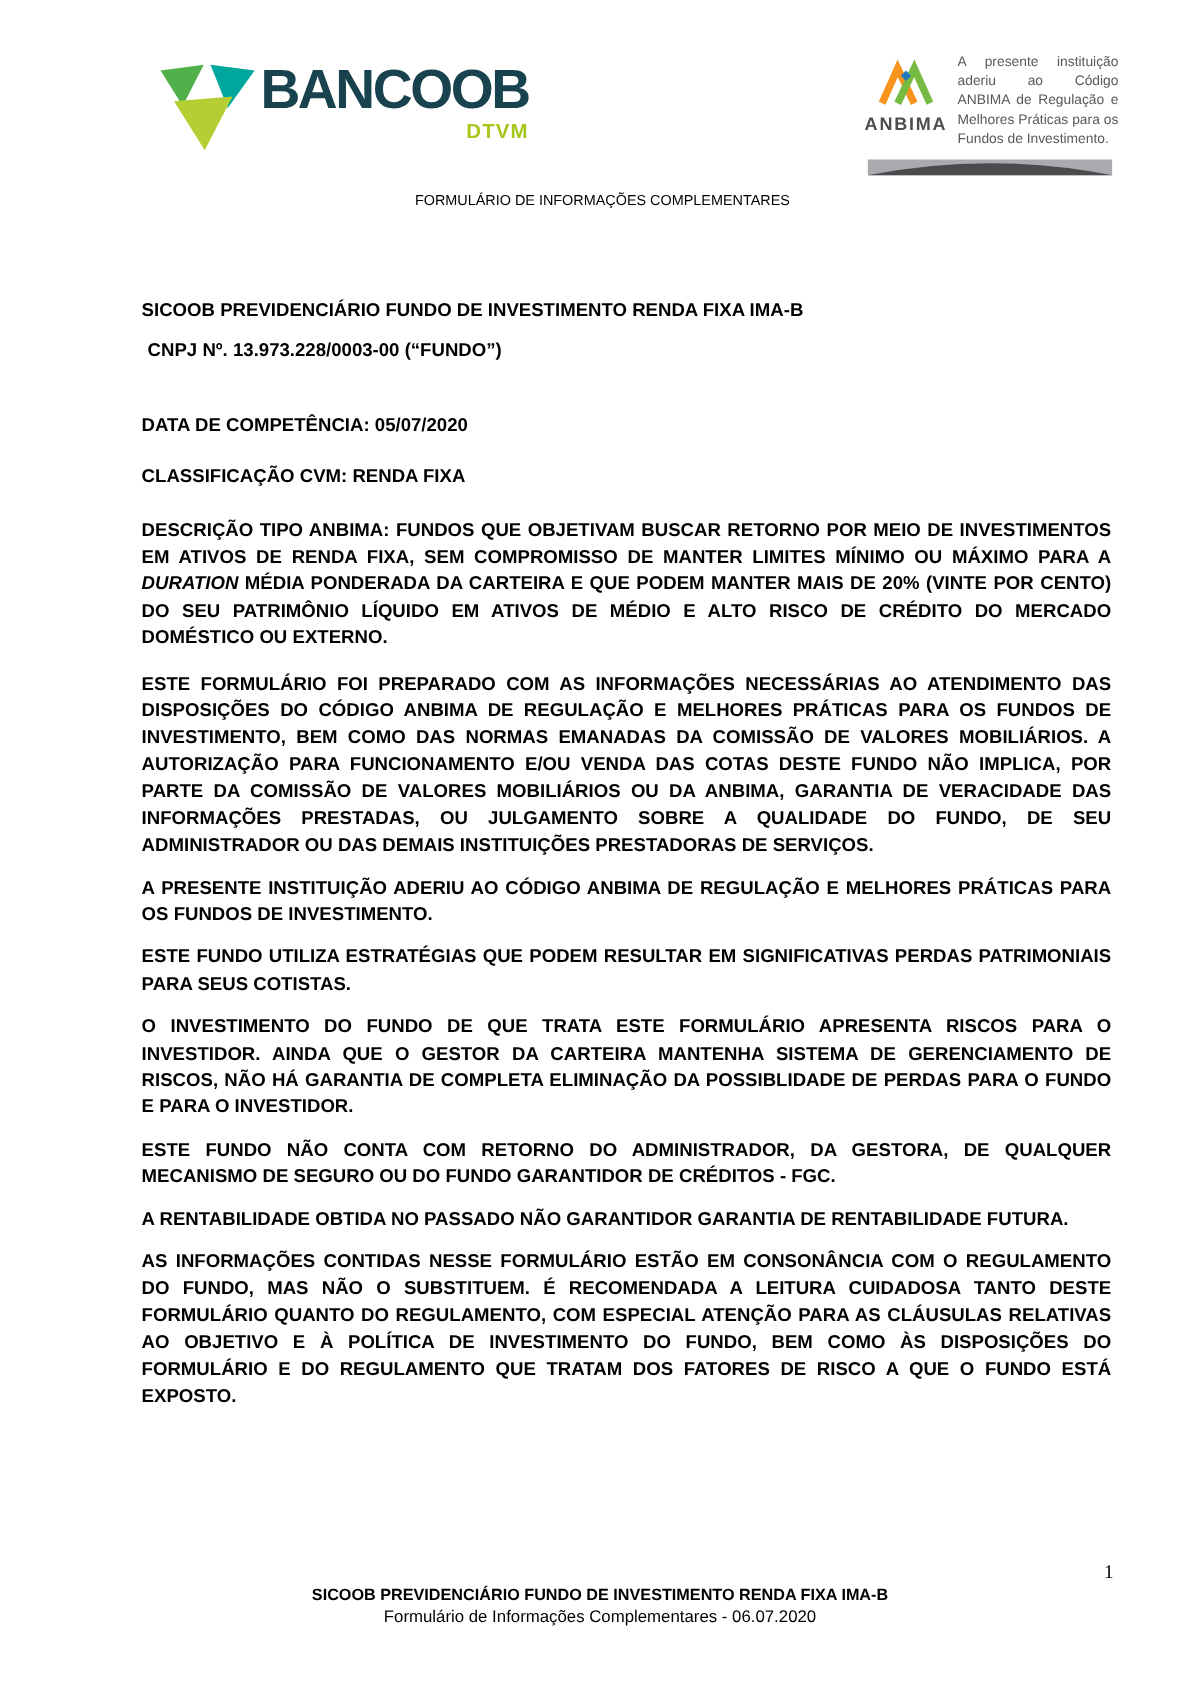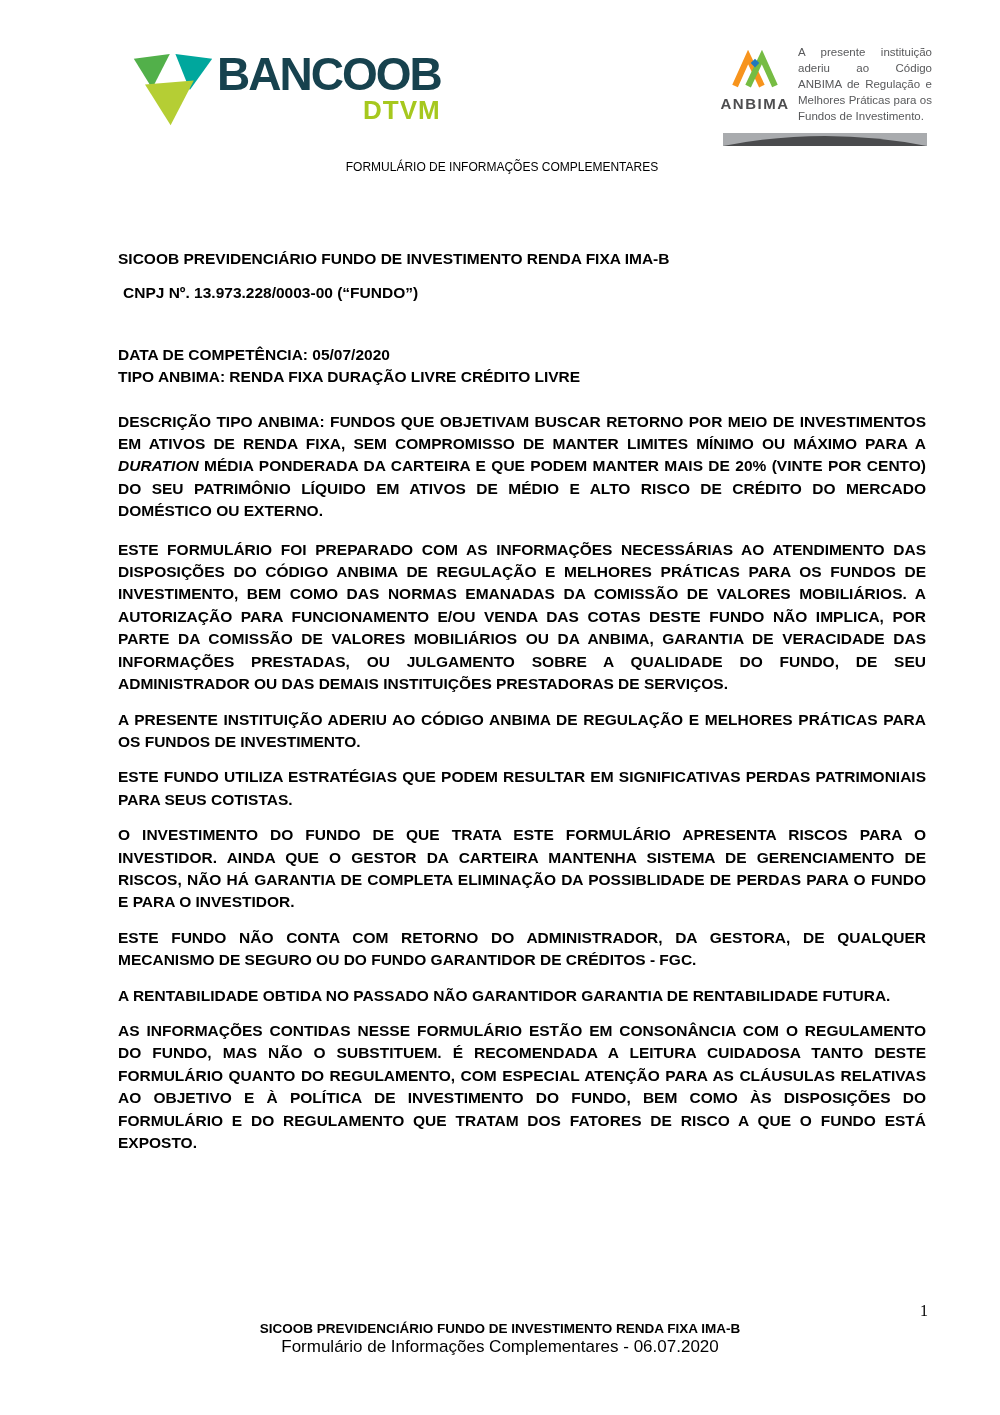--- a/index.html
+++ b/index.html
@@ -24,21 +24,21 @@
   .bancoob-icon { width: 80px; height: 76px; margin-right: 4px; }
   .bancoob-text { display: flex; flex-direction: column; align-items: flex-end; }
   .bancoob-word {
     font-size: 46px;
     font-weight: bold;
     letter-spacing: -2px;
     color: #17424e;
     line-height: 44px;
   }
   .dtvm-word {
-    font-size: 26px;
+    font-size: 17px;
     font-weight: bold;
     letter-spacing: 1px;
     color: #a6c81e;
     line-height: 24px;
     margin-top: 2px;
   }
 
   
   .anbima-seal {
     position: absolute;
@@ -118,21 +118,21 @@
   }
   .footer {
     position: absolute;
     top: 1320px;
     left: 0;
     width: 100%;
     text-align: center;
     line-height: 18px;
   }
   .footer-fund { font-size: 13.5px; font-weight: bold; }
-  .footer-sub { font-size: 17px; font-weight: normal; }
+  .footer-sub { font-size: 14px; font-weight: normal; }
 </style>
 </head>
 <body>
 
 <div class="page">
 
   <div class="bancoob-logo">
     <svg class="bancoob-icon" viewBox="0 0 100 92">
       <polygon points="1,7 46,1 24,44" fill="#52b04a"></polygon>
       <polygon points="53,1 99,7 71,46" fill="#00a79d"></polygon>
@@ -162,21 +162,21 @@
     </svg>
   </div>
 
   <div class="doc-title">FORMULÁRIO DE INFORMAÇÕES COMPLEMENTARES</div>
 
   <div class="content">
     <div class="fund-name">SICOOB PREVIDENCIÁRIO FUNDO DE INVESTIMENTO RENDA FIXA IMA-B</div>
     <div class="fund-cnpj">CNPJ Nº. 13.973.228/0003-00 (“FUNDO”)</div>
 
     <div class="field-competencia">DATA DE COMPETÊNCIA: 05/07/2020</div>
-    <div class="field-tipo">TIPO ANBIMA: RENDA FIXA DURAÇÃO LIVRE CRÉDITO LIVRE</div>
+    <div class="field-classificacao">CLASSIFICAÇÃO CVM: RENDA FIXA</div>
 
     <p class="para para-descricao"><span>DESCRIÇÃO TIPO ANBIMA: FUNDOS QUE OBJETIVAM BUSCAR RETORNO POR MEIO DE INVESTIMENTOS EM ATIVOS DE RENDA FIXA, SEM COMPROMISSO DE MANTER LIMITES MÍNIMO OU MÁXIMO PARA A </span><span class="italic">DURATION</span><span> MÉDIA PONDERADA DA CARTEIRA E QUE PODEM MANTER MAIS DE 20% (VINTE POR CENTO) DO SEU PATRIMÔNIO LÍQUIDO EM ATIVOS DE MÉDIO E ALTO RISCO DE CRÉDITO DO MERCADO DOMÉSTICO OU EXTERNO.</span></p>
 
     <p class="para para-first">ESTE FORMULÁRIO FOI PREPARADO COM AS INFORMAÇÕES NECESSÁRIAS AO ATENDIMENTO DAS DISPOSIÇÕES DO CÓDIGO ANBIMA DE REGULAÇÃO E MELHORES PRÁTICAS PARA OS FUNDOS DE INVESTIMENTO, BEM COMO DAS NORMAS EMANADAS DA COMISSÃO DE VALORES MOBILIÁRIOS. A AUTORIZAÇÃO PARA FUNCIONAMENTO E/OU VENDA DAS COTAS DESTE FUNDO NÃO IMPLICA, POR PARTE DA COMISSÃO DE VALORES MOBILIÁRIOS OU DA ANBIMA, GARANTIA DE VERACIDADE DAS INFORMAÇÕES PRESTADAS, OU JULGAMENTO SOBRE A QUALIDADE DO FUNDO, DE SEU ADMINISTRADOR OU DAS DEMAIS INSTITUIÇÕES PRESTADORAS DE SERVIÇOS.</p>
     <p class="para">A PRESENTE INSTITUIÇÃO ADERIU AO CÓDIGO ANBIMA DE REGULAÇÃO E MELHORES PRÁTICAS PARA OS FUNDOS DE INVESTIMENTO.</p>
     <p class="para">ESTE FUNDO UTILIZA ESTRATÉGIAS QUE PODEM RESULTAR EM SIGNIFICATIVAS PERDAS PATRIMONIAIS PARA SEUS COTISTAS.</p>
     <p class="para">O INVESTIMENTO DO FUNDO DE QUE TRATA ESTE FORMULÁRIO APRESENTA RISCOS PARA O INVESTIDOR. AINDA QUE O GESTOR DA CARTEIRA MANTENHA SISTEMA DE GERENCIAMENTO DE RISCOS, NÃO HÁ GARANTIA DE COMPLETA ELIMINAÇÃO DA POSSIBLIDADE DE PERDAS PARA O FUNDO E PARA O INVESTIDOR.</p>
     <p class="para">ESTE FUNDO NÃO CONTA COM RETORNO DO ADMINISTRADOR, DA GESTORA, DE QUALQUER MECANISMO DE SEGURO OU DO FUNDO GARANTIDOR DE CRÉDITOS - FGC.</p>
     <p class="para">A RENTABILIDADE OBTIDA NO PASSADO NÃO GARANTIDOR GARANTIA DE RENTABILIDADE FUTURA.</p>
     <p class="para">AS INFORMAÇÕES CONTIDAS NESSE FORMULÁRIO ESTÃO EM CONSONÂNCIA COM O REGULAMENTO DO FUNDO, MAS NÃO O SUBSTITUEM. É RECOMENDADA A LEITURA CUIDADOSA TANTO DESTE FORMULÁRIO QUANTO DO REGULAMENTO, COM ESPECIAL ATENÇÃO PARA AS CLÁUSULAS RELATIVAS AO OBJETIVO E À POLÍTICA DE INVESTIMENTO DO FUNDO, BEM COMO ÀS DISPOSIÇÕES DO FORMULÁRIO E DO REGULAMENTO QUE TRATAM DOS FATORES DE RISCO A QUE O FUNDO ESTÁ EXPOSTO.</p>

